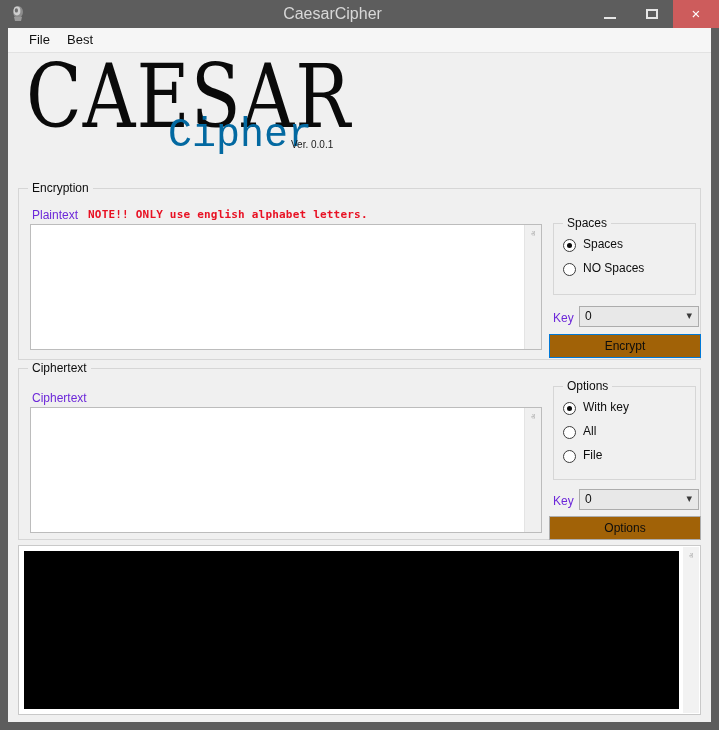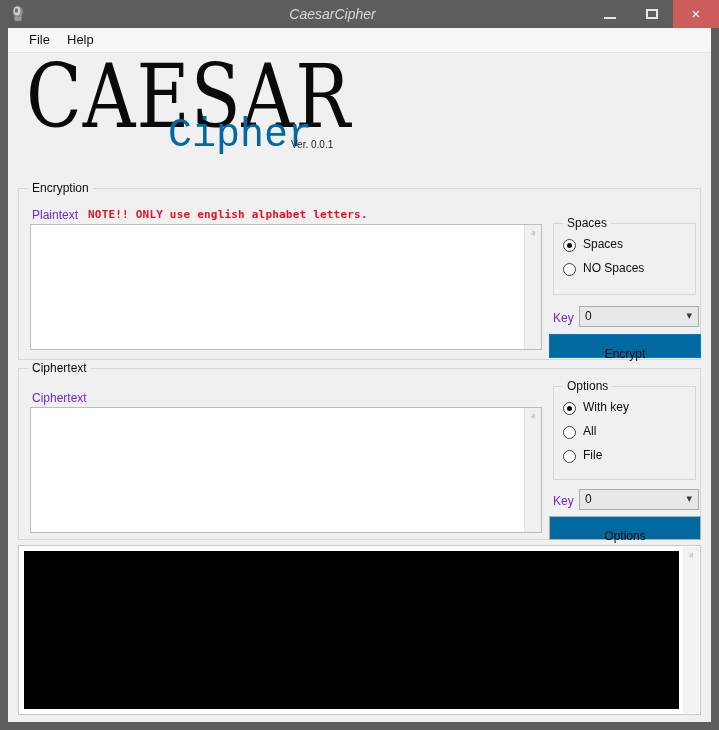--- a/index.html
+++ b/index.html
@@ -41,24 +41,23 @@
   }
   .app-icon svg { display: block; }
   .title-text {
     position: absolute;
     left: 0; top: 0;
     width: 665px;
     height: 28px;
     line-height: 28px;
     text-align: center;
     color: #d8d8d8;
-    font-size: 14px;
+    font-size: 16px;
     font-family: "Liberation Sans", sans-serif;
     user-select: none;
-    font-style: italic;
   }
   .win-btn {
     position: absolute;
     top: 0;
     height: 28px;
     width: 42px;
     background: transparent;
     border: 0;
     padding: 0;
     cursor: default;
@@ -318,28 +317,28 @@
     right: 6px; top: 2px;
     font-size: 11px;
     color: #3a3a3a;
     font-family: "DejaVu Sans", sans-serif;
   }
 
   
   .btn {
     position: absolute;
     height: 24px;
-    background: #0369a1;
+    background: #a16207;
     border: 1px solid #adadad;
     box-sizing: border-box;
     font-family: "Liberation Sans", sans-serif;
     font-size: 12px;
     color: #0d0d0d;
     cursor: default;
-    padding: 8px;
+    padding: 0;
     text-align: center;
     line-height: 22px;
   }
   .btn.focused { border: 1px solid #0078d7; }
   #btn-encrypt { left: 541px; top: 306px; width: 152px; }
   #btn-decrypt { left: 541px; top: 488px; width: 152px; }
 
   
   #console-frame {
     position: absolute;
@@ -397,21 +396,21 @@
     </button>
     <button class="win-btn btn-close">
       <span class="glyph-close">×</span>
     </button>
   </div>
 
   <div class="client">
 
     <div class="menubar">
       <div class="menu-item menu-file">File</div>
-      <div class="menu-item menu-help">Help</div>
+      <div class="menu-item menu-help">Best</div>
     </div>
 
     <div class="logo-wrap">
       <div class="logo-caesar">CAESAR</div>
       <div class="logo-cipher">Cipher</div>
       <div class="logo-ver">Ver. 0.0.1</div>
     </div>
 
     <div class="groupbox" id="gb-encryption">
       <span class="gb-title">Encryption</span>

